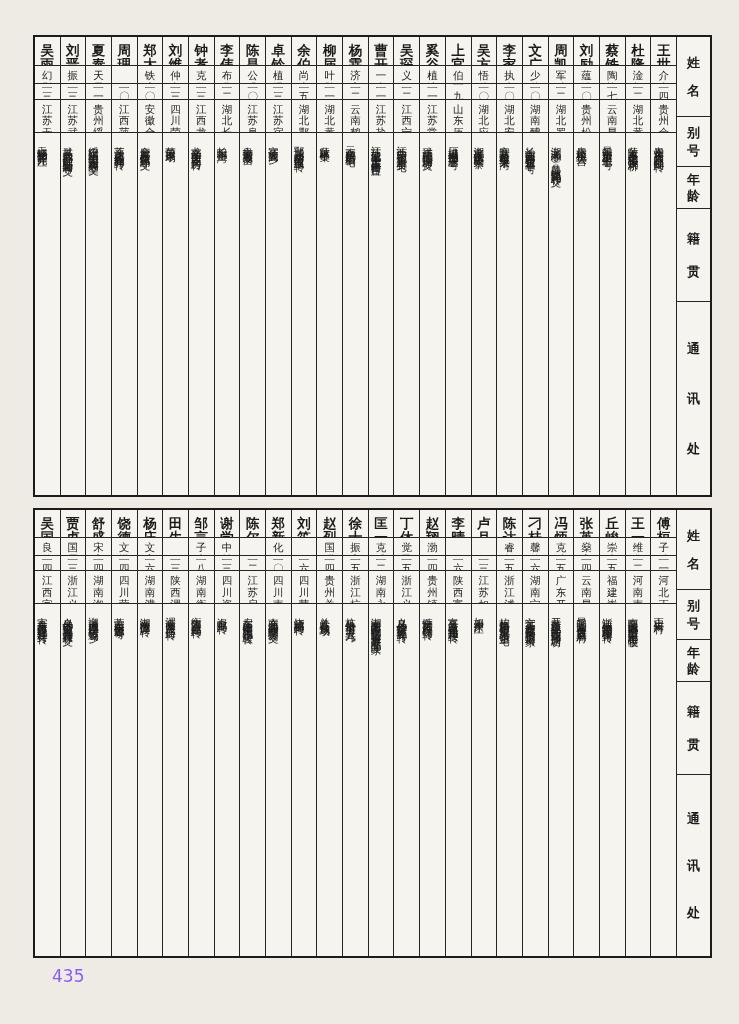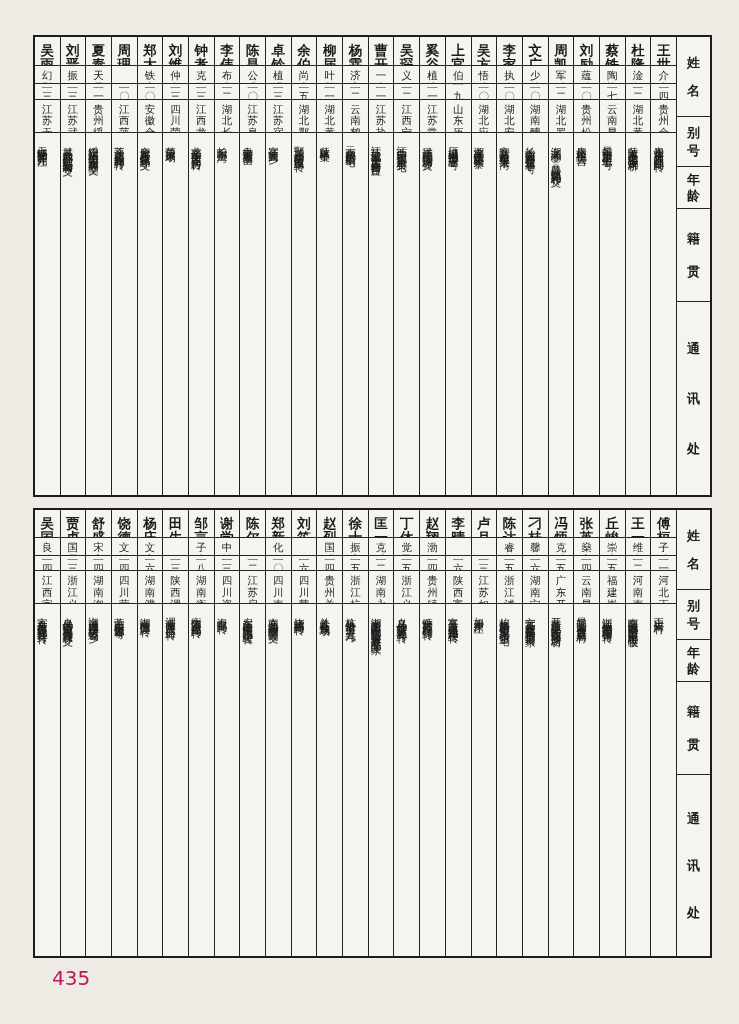--- a/index.html
+++ b/index.html
@@ -46,21 +46,21 @@
   .header-col .char-stack{font-size:13px;font-weight:bold;}
   .addr{
     writing-mode:vertical-rl;text-orientation:upright;
     height:100%;box-sizing:border-box;
     padding:5px 1px 2px 1px;
     font-size:10.5px;line-height:1.13;letter-spacing:1.5px;
   }
   .page-number{
     position:absolute;left:52px;top:966px;
     font-family:"DejaVu Sans",sans-serif;
-    font-size:20px;color:#be185d;
+    font-size:17px;color:#8b5cf6;
   }
 </style>
 </head>
 <body>
 
 <div class="roster roster-top">
   <div class="col header-col">
     <div class="cell r-name">
         <div class="char-stack j-even">
           <span>姓</span>

